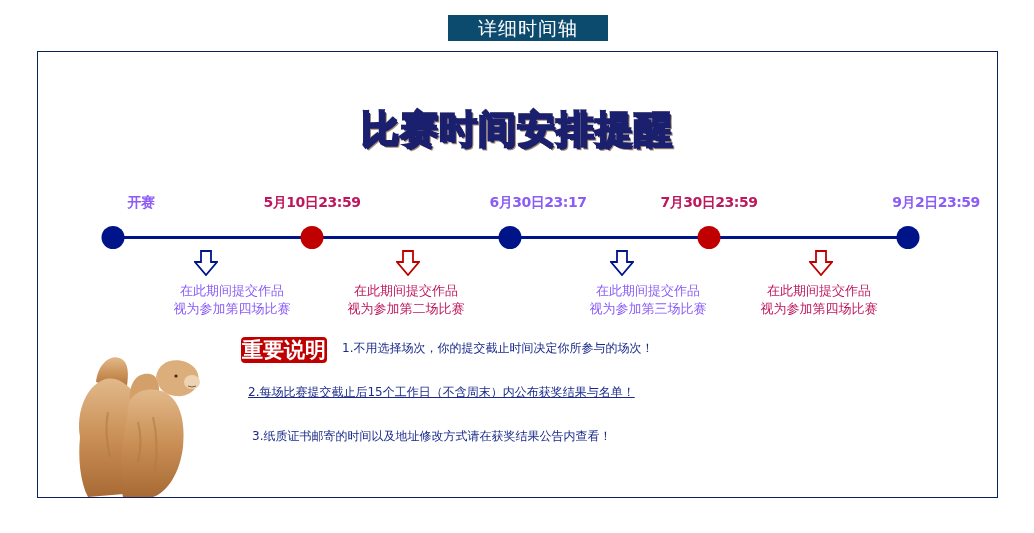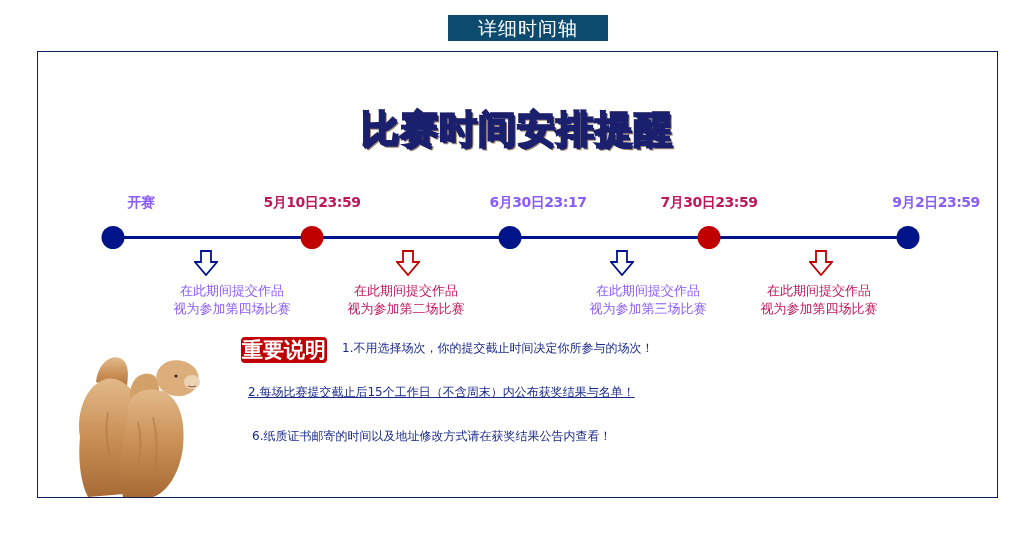--- a/index.html
+++ b/index.html
@@ -106,21 +106,21 @@
   <div>视为参加第三场比赛</div>
 </div>
 <div class="period-text red" style="left:819px;">
   <div>在此期间提交作品</div>
   <div>视为参加第四场比赛</div>
 </div>
 
 <div class="badge">重要说明</div>
 <div class="note" style="left:342px; top:340px;">1.不用选择场次，你的提交截止时间决定你所参与的场次！</div>
 <div class="note" style="left:248px; top:384px;text-decoration:underline;">2.每场比赛提交截止后15个工作日（不含周末）内公布获奖结果与名单！</div>
-<div class="note" style="left:252px; top:428px;">6.纸质证书邮寄的时间以及地址修改方式请在获奖结果公告内查看！</div>
+<div class="note" style="left:252px; top:428px;">3.纸质证书邮寄的时间以及地址修改方式请在获奖结果公告内查看！</div>
 
 <svg class="camel" viewBox="0 0 140 155">
   <defs>
     <linearGradient id="fur" x1="0" y1="0" x2="0" y2="1">
       <stop offset="0" stop-color="#e2b98a"></stop>
       <stop offset="0.5" stop-color="#c98f55"></stop>
       <stop offset="1" stop-color="#a86a35"></stop>
     </linearGradient>
   </defs>
 

